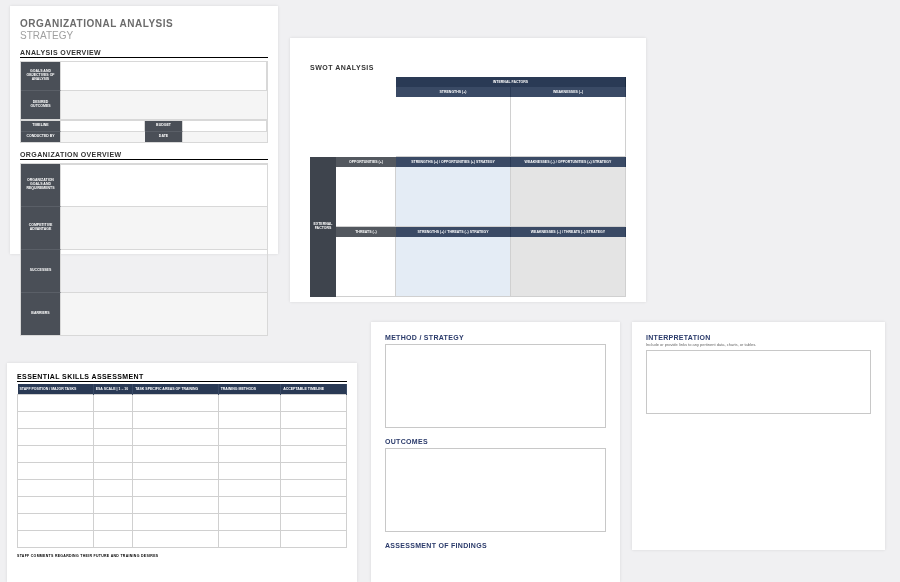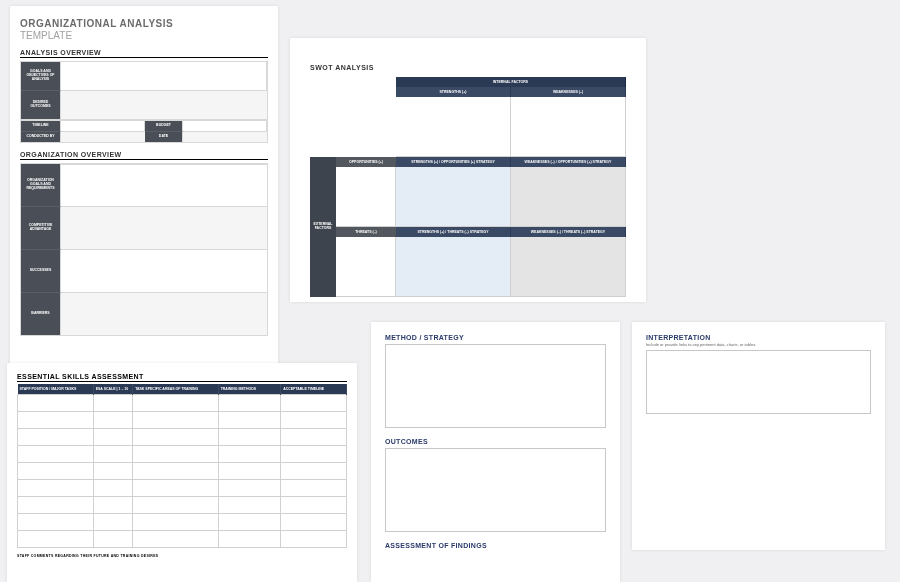--- a/index.html
+++ b/index.html
@@ -1,18 +1,18 @@
 <!DOCTYPE html>
 <html><head>
 <meta charset="utf-8">
 <style>
   html,body{margin:0;padding:0;background:#f0f0f2;width:900px;height:582px;font-family:Arial,Helvetica,sans-serif;overflow:hidden}
   .panel{position:absolute;background:#fff;box-shadow:0 0 3px rgba(0,0,0,.1)}
   
-  .p1{left:10px;top:6px;width:268px;height:388px;padding:12px 10px;box-sizing:border-box}
+  .p1{left:10px;top:6px;width:268px;height:248px;padding:12px 10px;box-sizing:border-box}
   .p1 .title{font-size:10px;font-weight:bold;color:#6b6b6b;letter-spacing:.5px}
   .p1 .subtitle{font-size:10px;color:#a0a0a0;margin-top:1px}
   .secthdr{font-size:7px;font-weight:bold;color:#333;letter-spacing:.4px;border-bottom:1px solid #000;margin-top:8px;padding-bottom:1px}
   .grid1{display:grid;grid-template-columns:40px 1fr;border:1px solid #d8d8d8;margin-top:3px}
   .grid1b{display:grid;grid-template-columns:40px 1fr 38px 1fr;border:1px solid #d8d8d8}
   .lab{background:#4a4f57;color:#fff;font-size:3.5px;font-weight:bold;padding:3px 2px;text-align:center;display:flex;align-items:center;justify-content:center;line-height:1.1;border-right:1px solid #d8d8d8}
   .cellw{background:#fff;border-right:1px solid #d8d8d8}
   .cellg{background:#f5f5f5}
   .grid1 .row,.grid1b .row{display:contents}
   .tallrow .lab{min-height:22px}
@@ -47,21 +47,21 @@
   .p5{left:632px;top:322px;width:253px;height:228px;padding:12px 14px;box-sizing:border-box}
   .p5 .sect{font-size:7px;font-weight:bold;color:#2a3a6a;letter-spacing:.3px}
   .p5 .note{font-size:4px;color:#666;margin-top:1px}
   .p5 .box{border:1px solid #c8c8c8;height:62px;margin-top:3px}
 </style>
 </head>
 <body>
 
 <div class="panel p1">
   <div class="title">ORGANIZATIONAL ANALYSIS</div>
-  <div class="subtitle">TEMPLATE</div>
+  <div class="subtitle">STRATEGY</div>
   <div class="secthdr">ANALYSIS OVERVIEW</div>
   <div class="grid1">
     <div class="row tallrow"><div class="lab">GOALS AND OBJECTIVES OF ANALYSIS</div><div class="cellw"></div></div>
     <div class="row tallrow"><div class="lab" style="border-top:1px solid #5a5f67">DESIRED OUTCOMES</div><div class="cellg" style="border-top:1px solid #d8d8d8"></div></div>
   </div>
   <div class="grid1b">
     <div class="lab shortrow">TIMELINE</div>
       <div class="cellw"></div>
       <div class="lab">BUDGET</div>
       <div class="cellw"></div>

